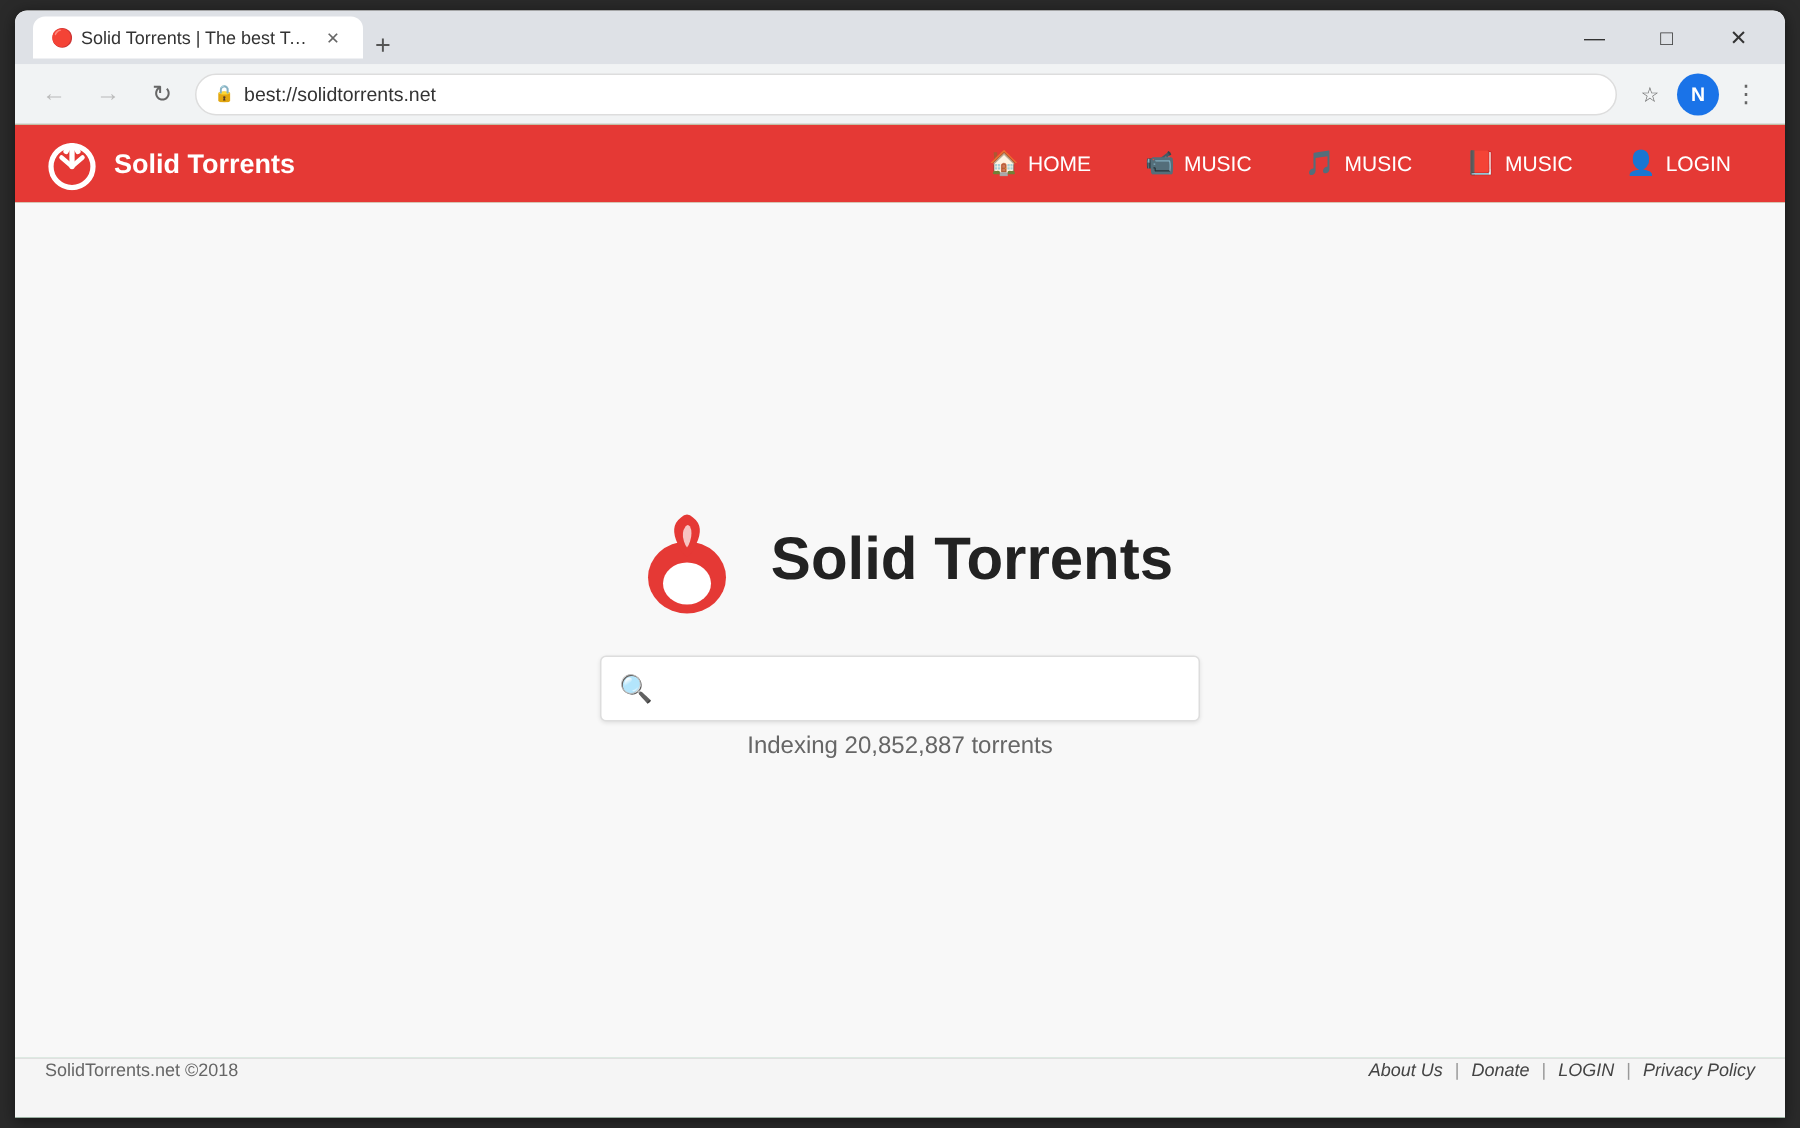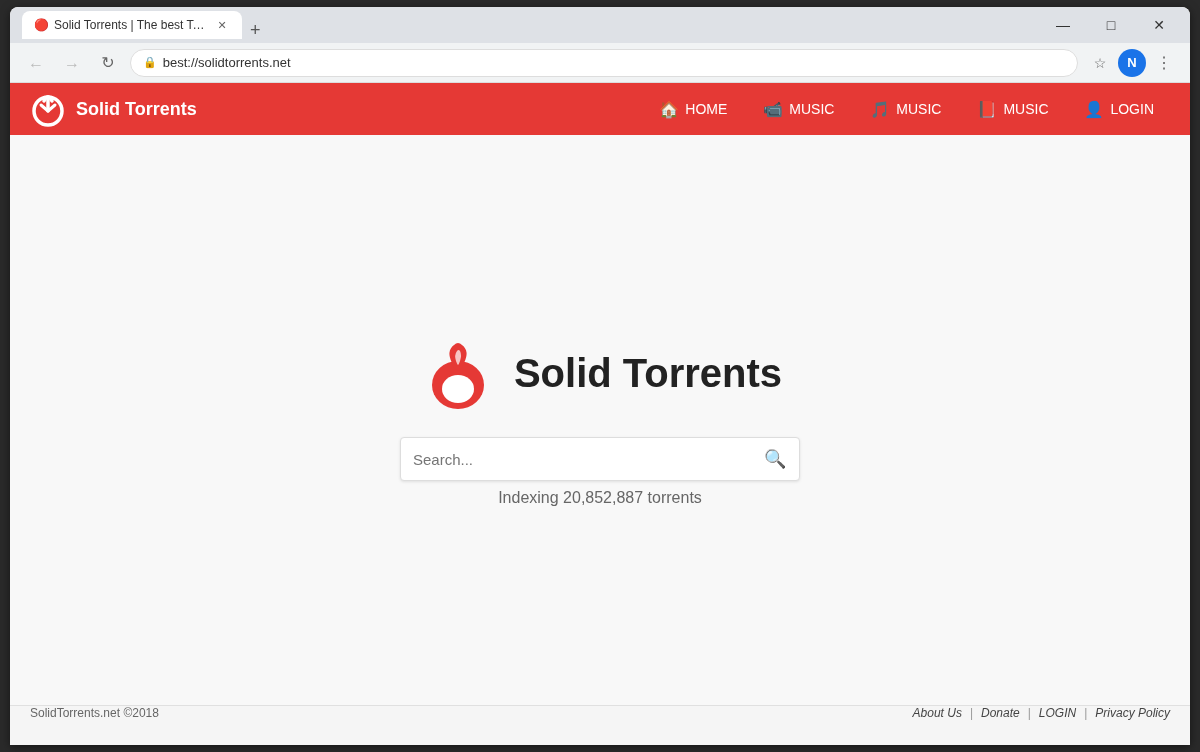--- a/index.html
+++ b/index.html
@@ -409,21 +409,20 @@
             <ellipse cx="40" cy="56" rx="16" ry="14" fill="#fff"></ellipse>
 
             <path d="M34 30 Q28 18 36 12 Q40 8 44 12 Q52 18 46 30 Q44 36 40 38 Q36 36 34 30Z" fill="#e53935"></path>
             <path d="M38 28 Q36 22 39 18 Q40.5 16 42 18 Q44 22 42 28 Q41 31 40 32 Q39 31 38 28Z" fill="#fff" opacity="0.7"></path>
           </svg>
           <span class="hero-logo-text">Solid Torrents</span>
         </div>
 
         <div class="search-container">
           <div class="search-bar">
-            <input class="search-input" type="text" placeholder="Search..." style="">
             <span class="search-icon">🔍</span>
           </div>
           <span class="search-subtitle">Indexing 20,852,887 torrents</span>
         </div>
       </div>
     </main>
 
     <footer class="site-footer">
       <span class="footer-copyright">SolidTorrents.net ©2018</span>
       <div class="footer-links">

